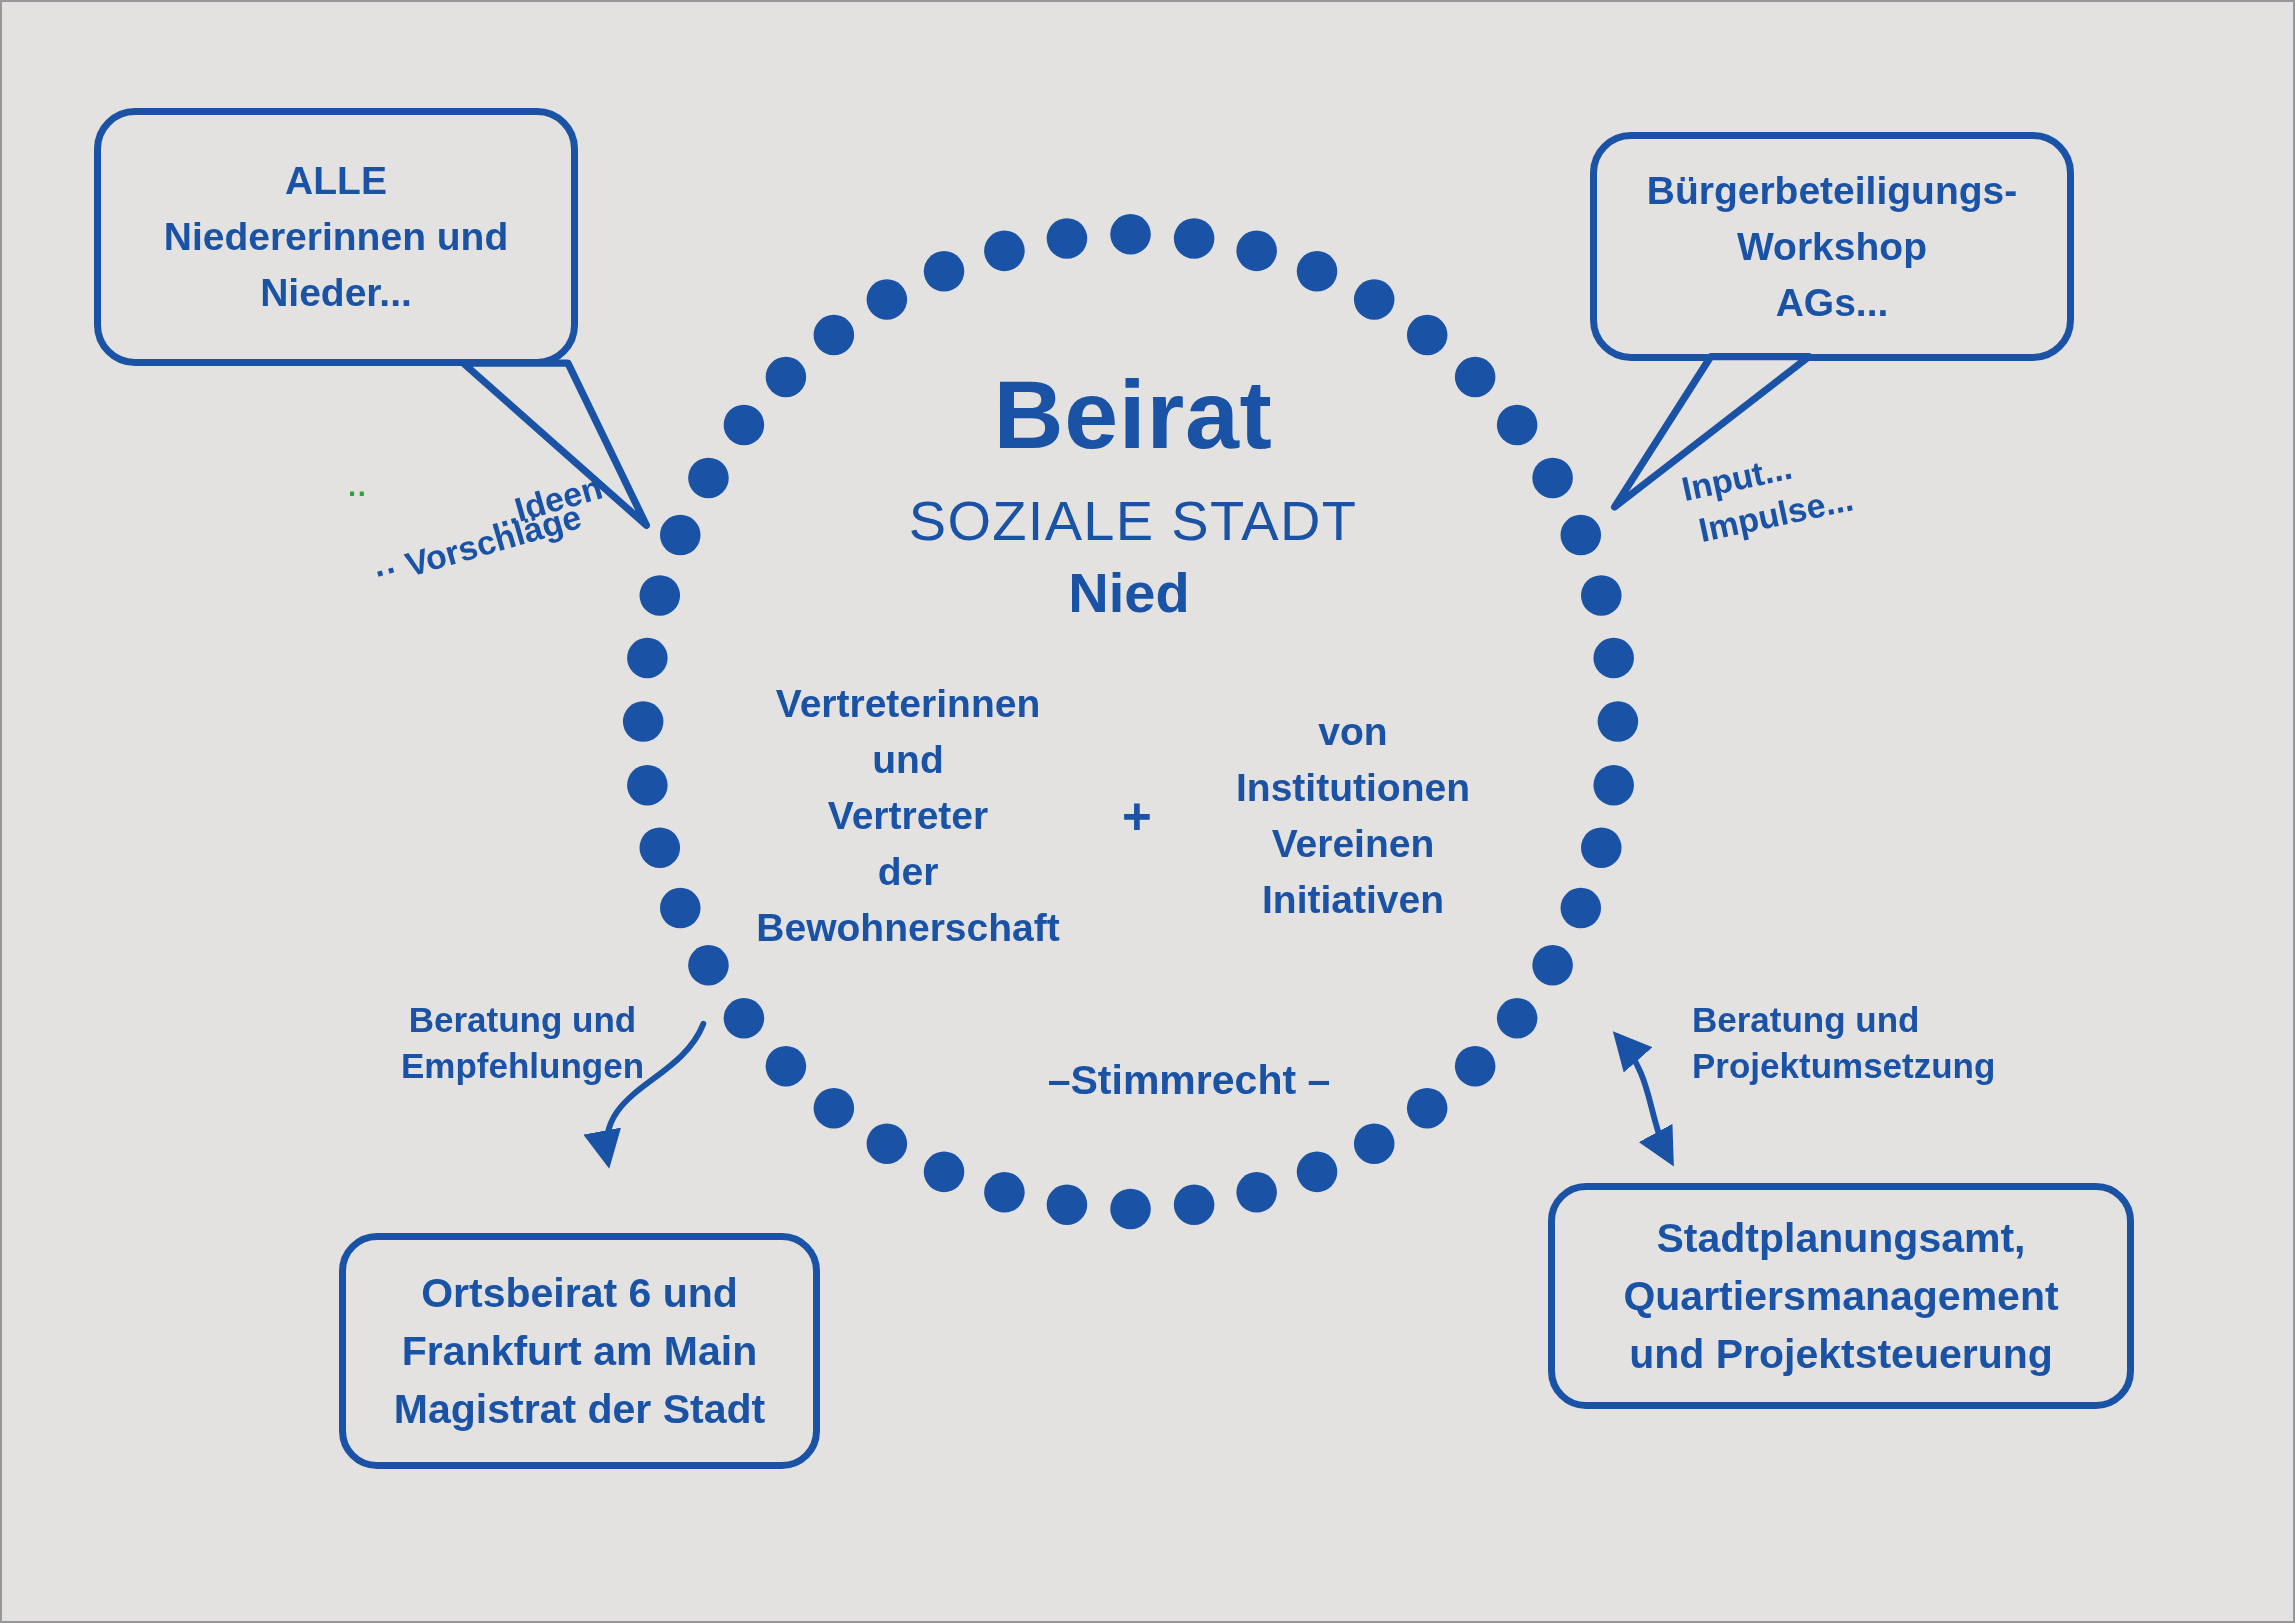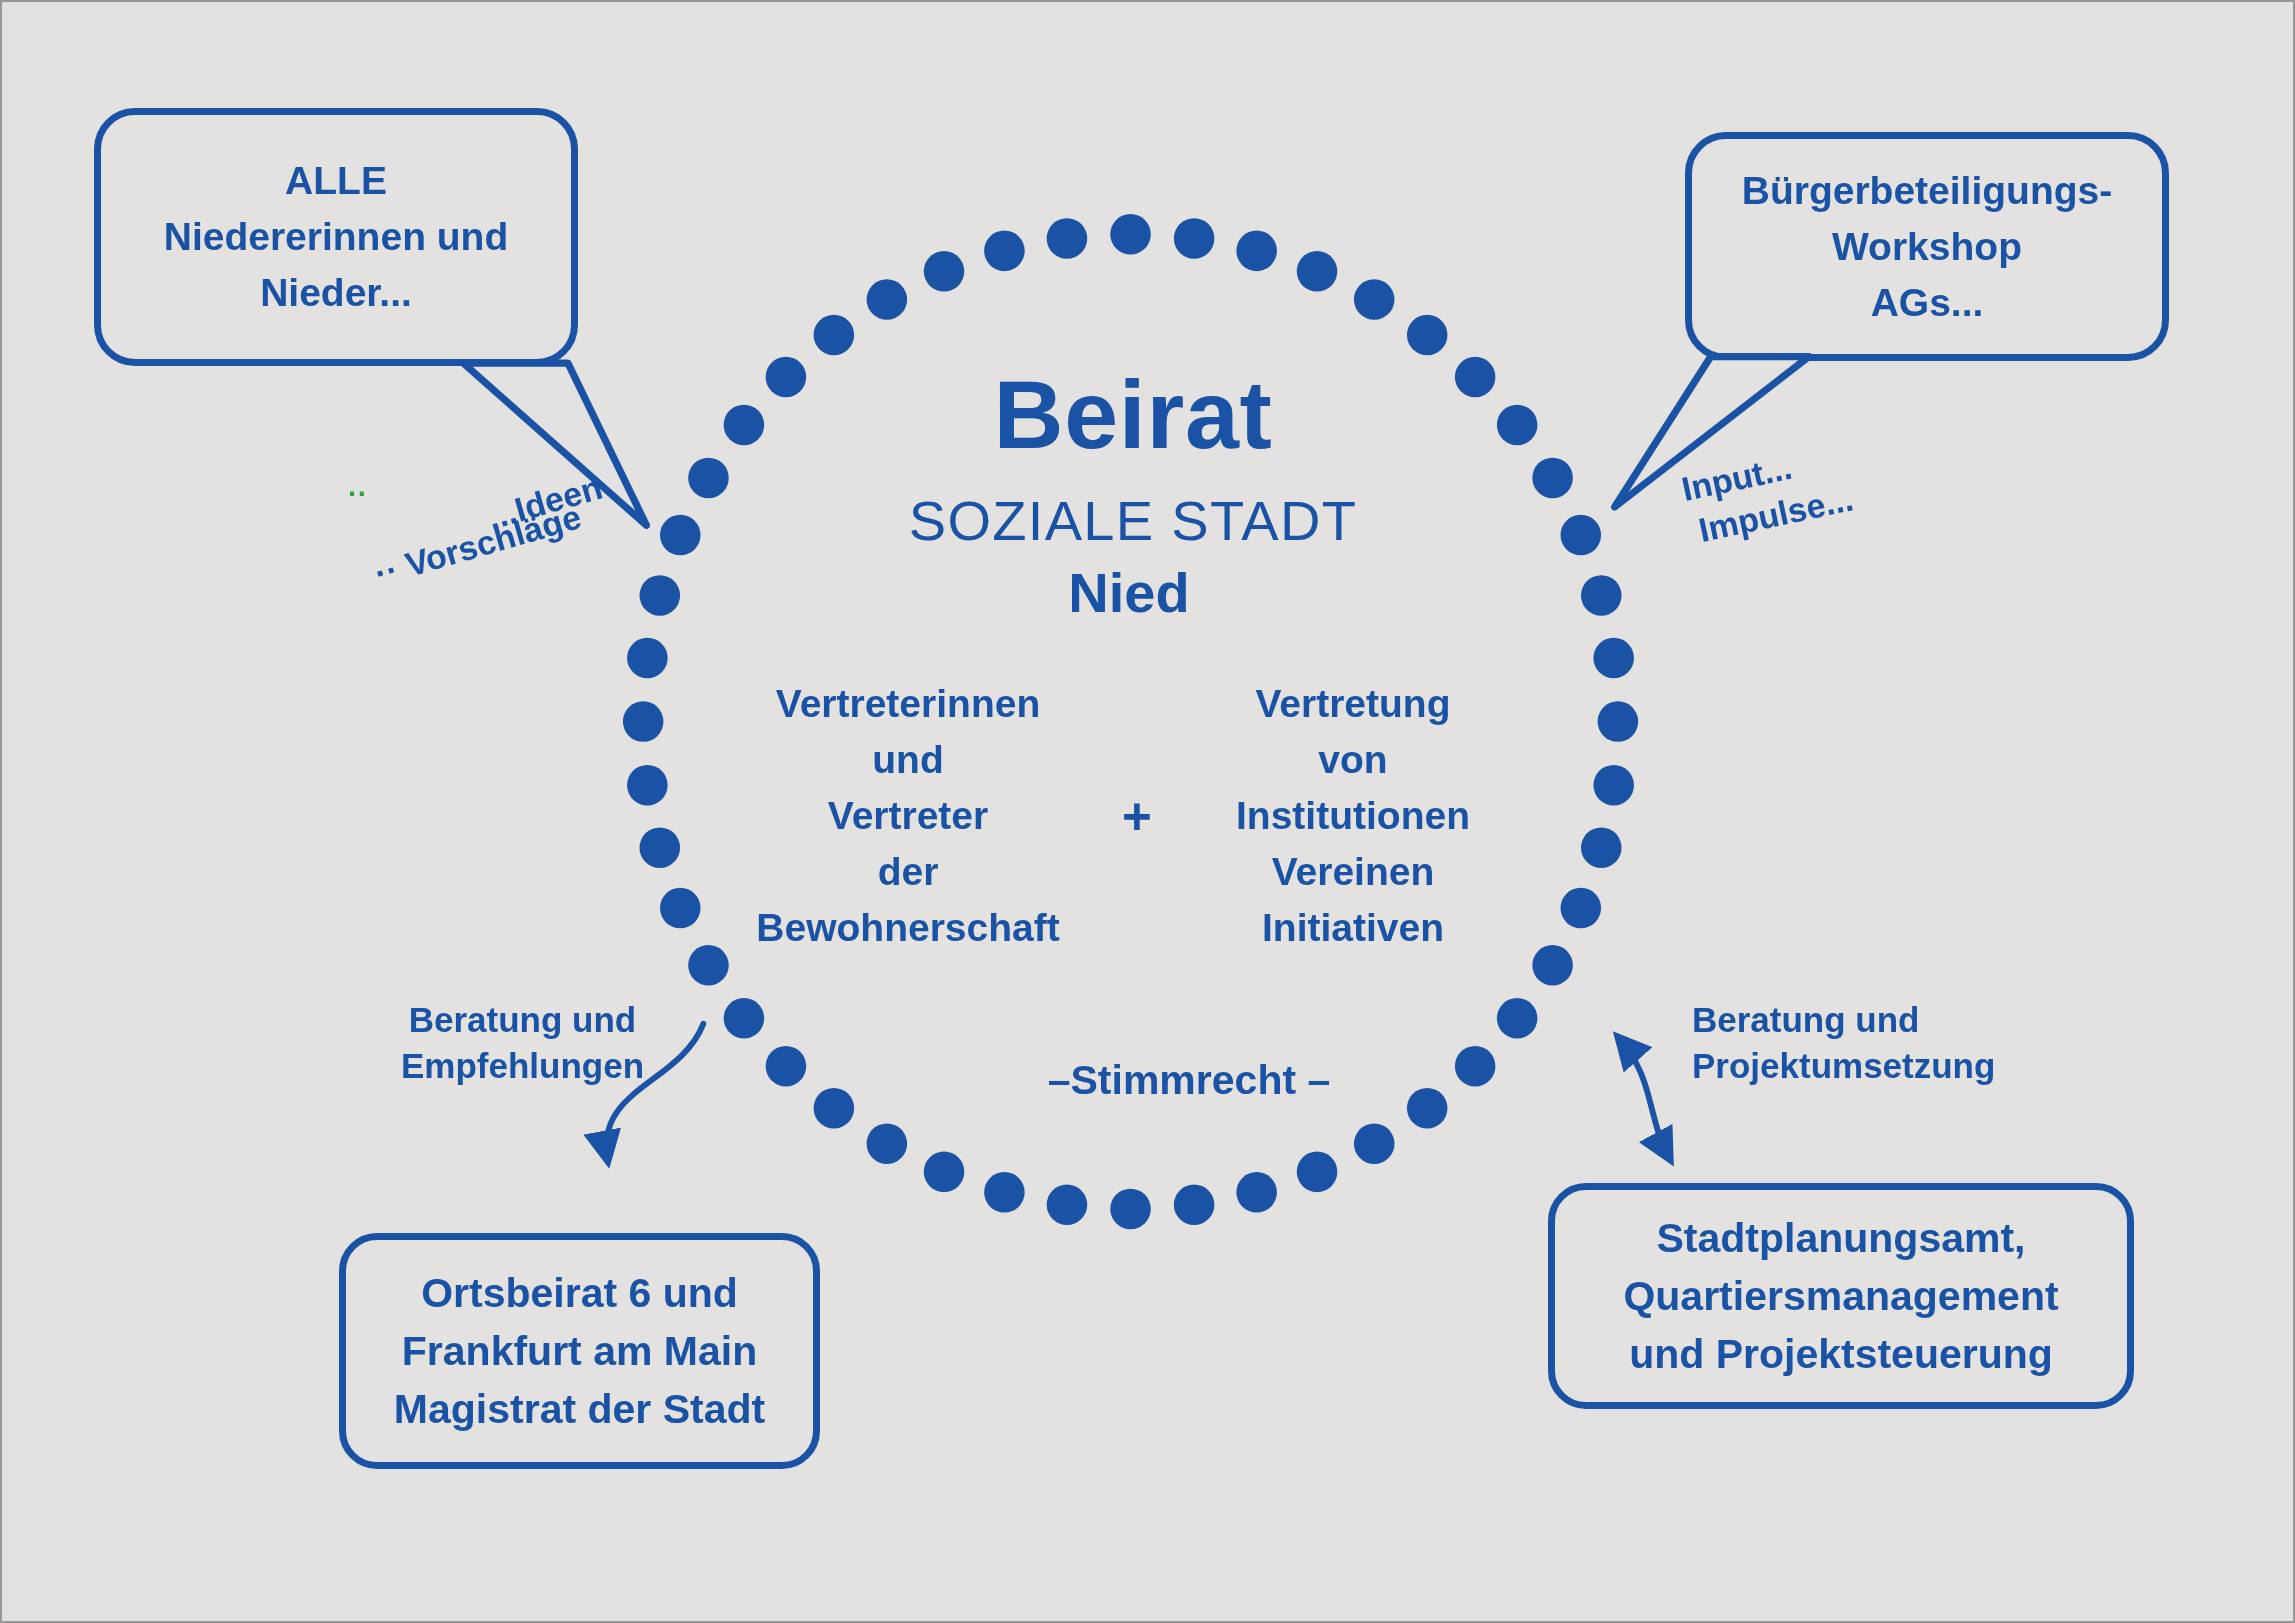--- a/index.html
+++ b/index.html
@@ -64,21 +64,21 @@
 <body>
 
 <div class="canvas">
 
   <div class="bubble" style="left:92px;top:106px;width:484px;height:258px;">
     <div class="ln">ALLE</div>
     <div class="ln">Niedererinnen und</div>
     <div class="ln">Nieder...</div>
   </div>
 
-  <div class="bubble" style="left:1683px;top:130px;width:484px;height:229px;">
+  <div class="bubble" style="left:1588px;top:130px;width:484px;height:229px;">
     <div class="ln">Bürgerbeteiligungs-</div>
     <div class="ln">Workshop</div>
     <div class="ln">AGs...</div>
   </div>
 
   <div class="roundbox" style="left:337px;top:1188px;width:481px;height:236px;margin-top:43px;">
     <div class="ln">Ortsbeirat 6 und</div>
     <div class="ln">Frankfurt am Main</div>
     <div class="ln">Magistrat der Stadt</div>
   </div>
@@ -158,21 +158,20 @@
   <div class="cols">
     <div class="col col-left">
       <div class="ln">Vertreterinnen</div>
       <div class="ln">und</div>
       <div class="ln">Vertreter</div>
       <div class="ln">der</div>
       <div class="ln">Bewohnerschaft</div>
     </div>
     <div class="plus">+</div>
     <div class="col col-right">
-      <div class="ln">Vertretung</div>
       <div class="ln">von</div>
       <div class="ln">Institutionen</div>
       <div class="ln">Vereinen</div>
       <div class="ln">Initiativen</div>
     </div>
   </div>
 
   <div class="centered stimmrecht" style="left:1187px;top:1055px;">–Stimmrecht  –</div>
 
   <div class="green-dots" style="left:346px;top:476px;">··</div>

